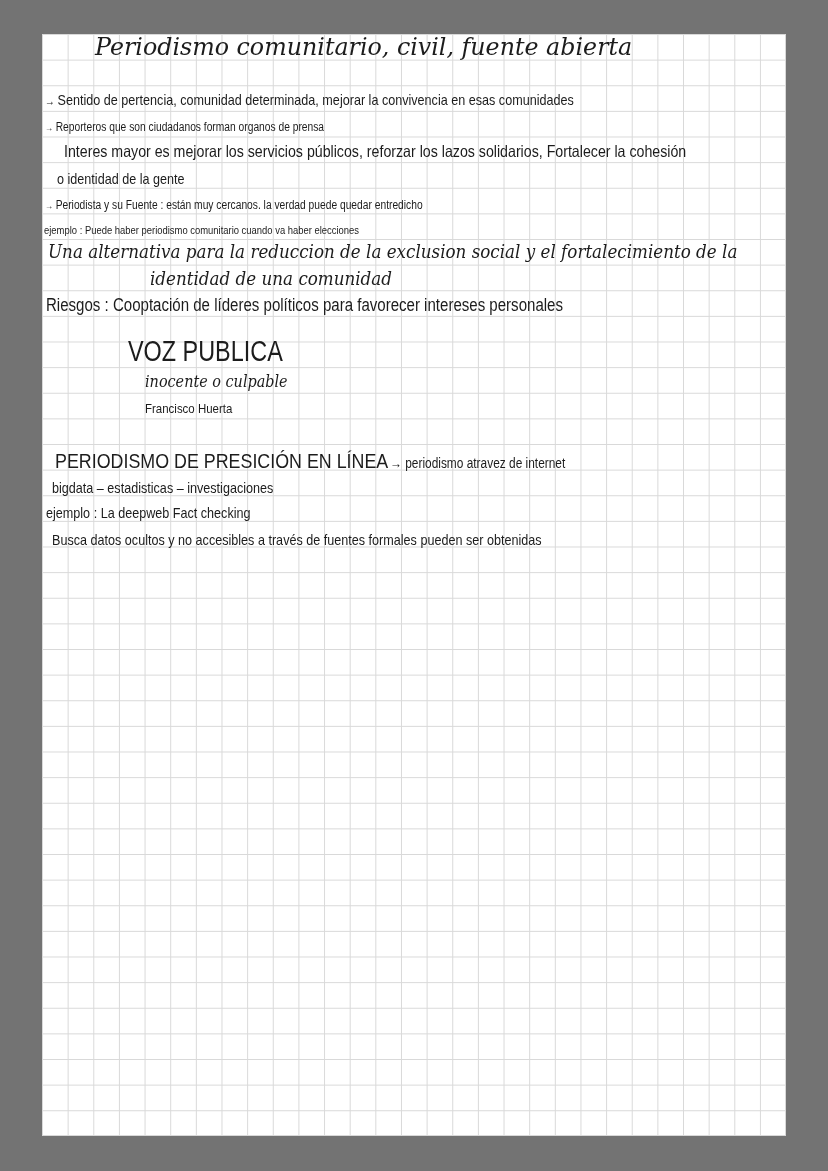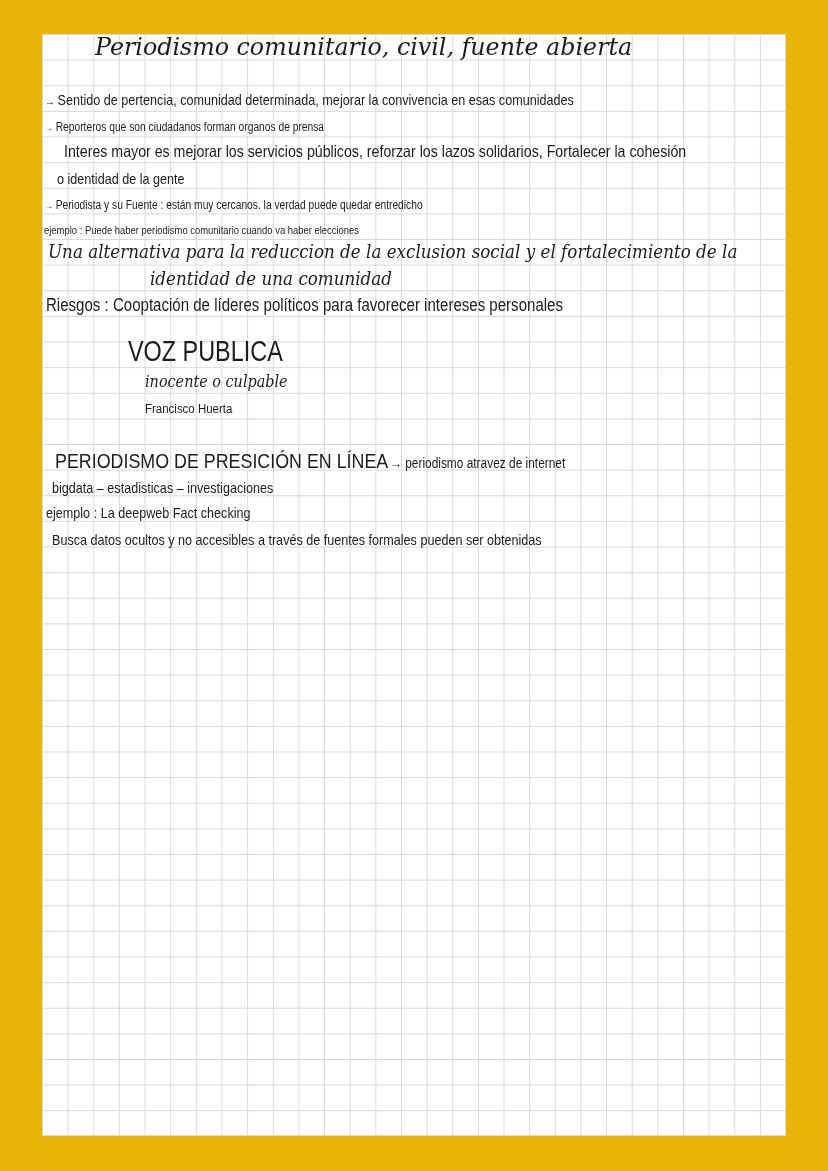--- a/index.html
+++ b/index.html
@@ -12,21 +12,21 @@
       height: 1171px;
       position: relative;
       overflow: hidden;
       font-family: "DejaVu Sans", sans-serif;
       color: #1a1a1a;
     }
     .page {
       position: absolute;
       left: 0; top: 0;
       width: 828px; height: 1171px;
-      background: #eab308;
+      background: #737373;
     }
     .grid {
       position: absolute;
       left: 42px;
       top: 34px;
       width: 744px;
       height: 1102px;
       background-color: #ffffff;
       background-image:
         linear-gradient(to right, #d9d9d9 1px, transparent 1px),

